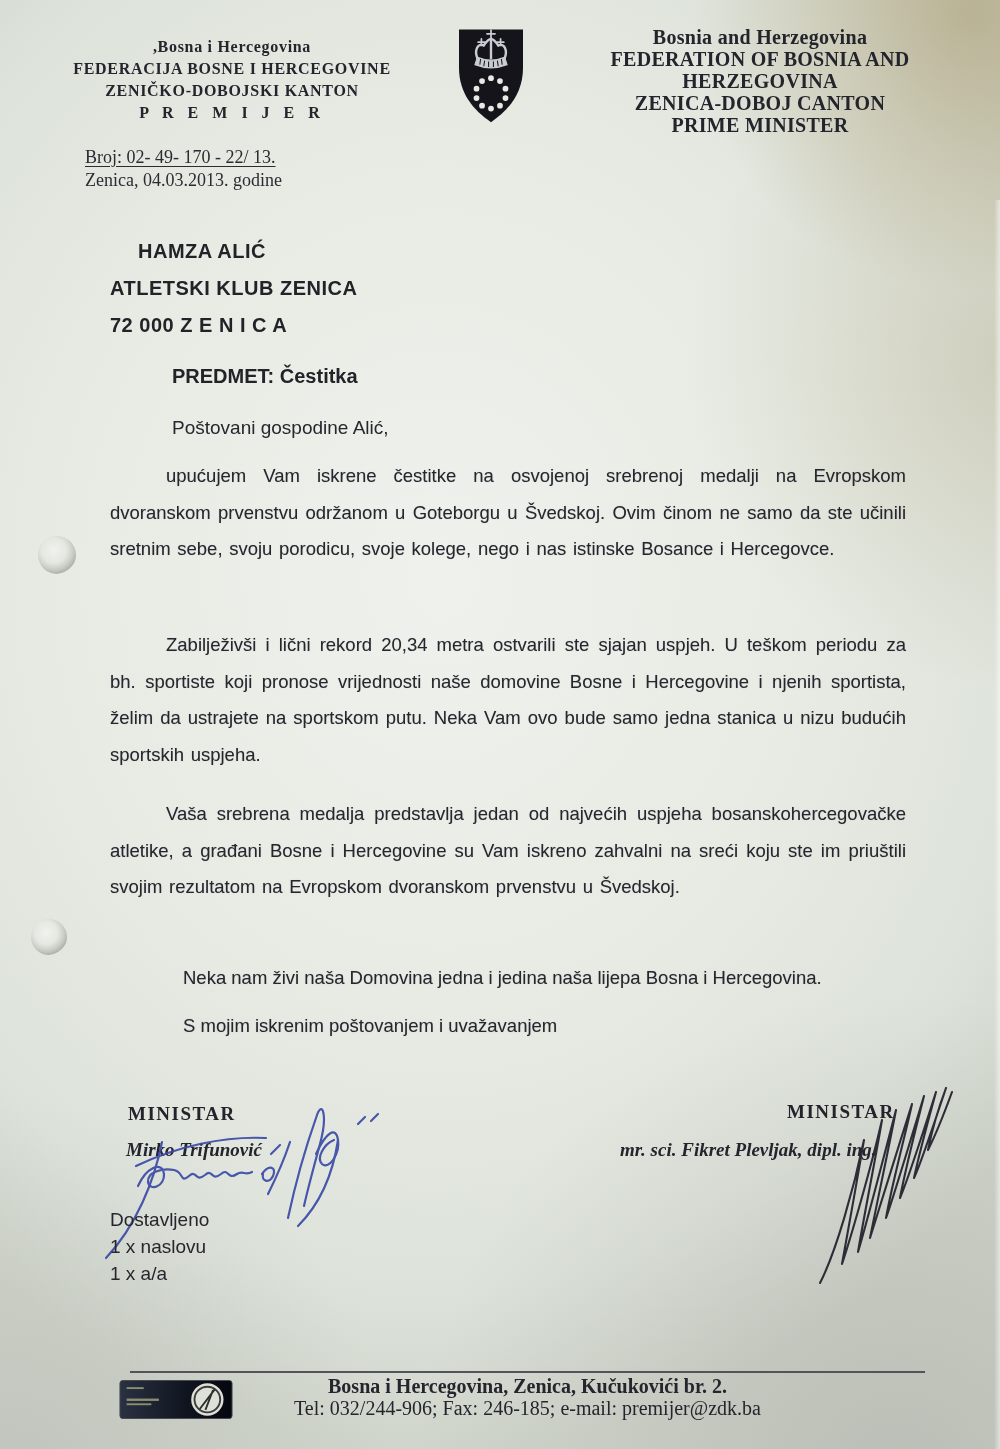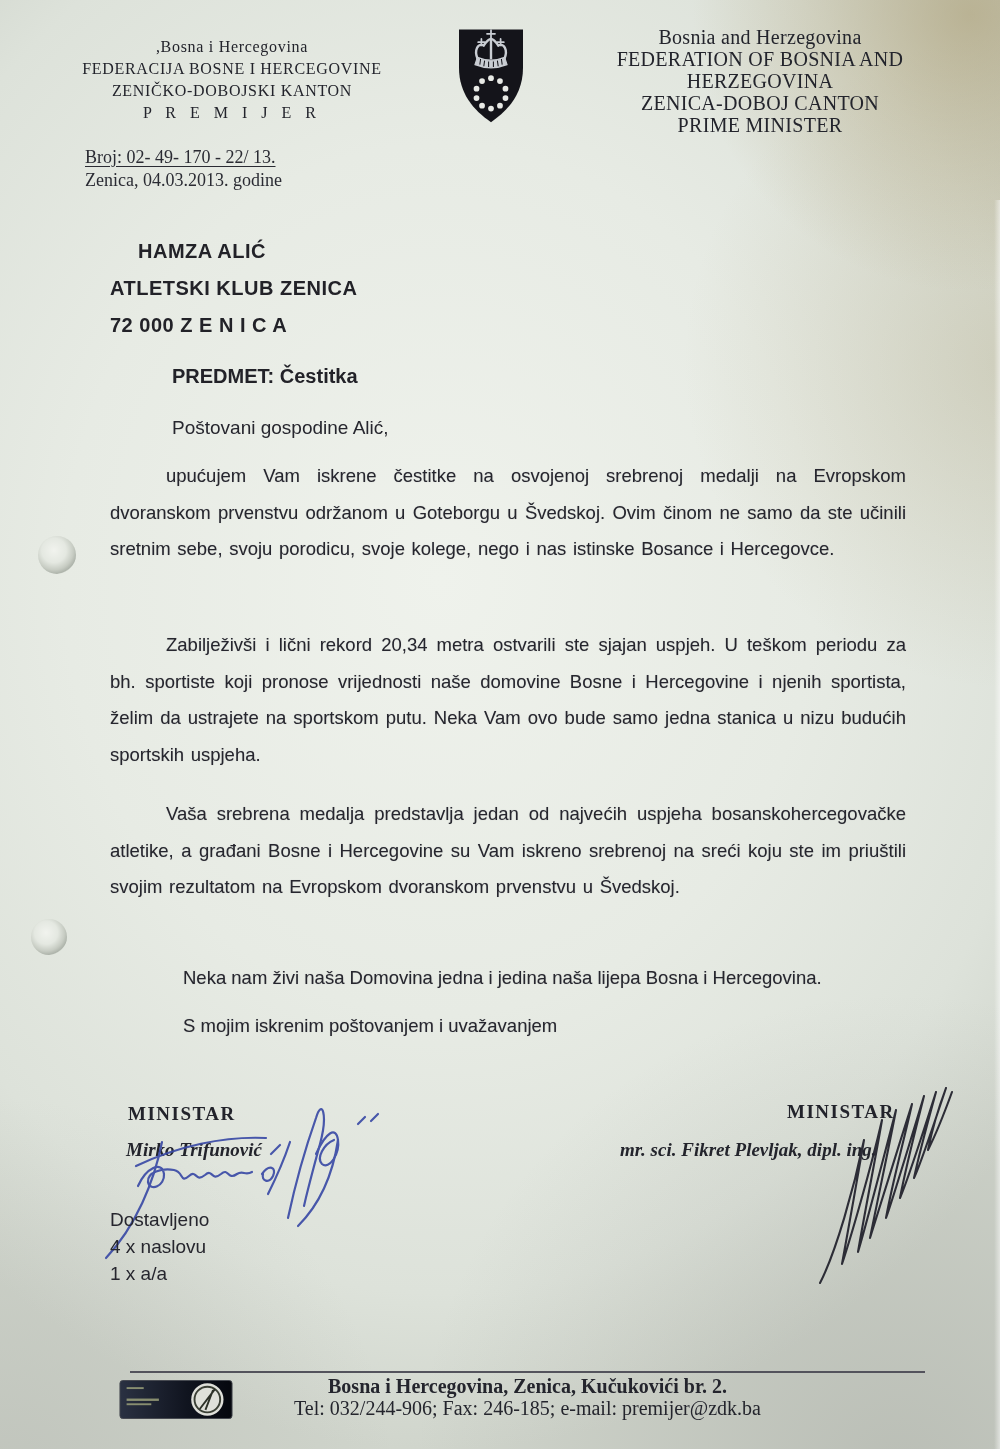--- a/index.html
+++ b/index.html
@@ -11,21 +11,21 @@
       radial-gradient(circle at 97% 1%, rgba(165,148,100,.55), rgba(165,148,100,0) 16%),
       radial-gradient(circle at 101% 25%, rgba(170,158,118,.30), rgba(170,158,118,0) 22%),
       radial-gradient(circle at 90% 102%, rgba(140,142,135,.32), rgba(140,142,135,0) 28%),
       radial-gradient(circle at 0% 103%, rgba(150,152,146,.28), rgba(150,152,146,0) 22%),
       radial-gradient(ellipse 75% 60% at 44% 40%, #eff2ec 0%, #e7ebe4 50%, #dde2da 82%, #d0d5cc 100%);
   }
   .page::after{content:"";position:absolute;top:200px;right:0;bottom:0;width:6px;
     background:linear-gradient(90deg, rgba(255,255,255,0), rgba(255,255,255,.5));}
   .abs{position:absolute;}
   
-  .hdr{font-family:"Liberation Serif",serif;font-weight:normal;color:#23242c;text-align:center;}
+  .hdr{font-family:"Liberation Serif",serif;font-weight:bold;color:#23242c;text-align:center;}
   .hdr-left{left:58px;top:36px;width:348px;font-size:16px;line-height:22px;letter-spacing:.7px;}
   .hdr-right{left:553px;top:26px;width:414px;font-size:20px;line-height:22px;letter-spacing:.3px;}
   .hdr .spread{letter-spacing:5px;}
   .crest{left:451px;top:12px;width:80px;height:126px;}
   
   .ref{left:85px;top:146px;font-family:"Liberation Serif",serif;font-size:18px;line-height:23px;color:#2a2b33;}
   .ref .u{text-decoration:underline;text-underline-offset:3px;}
   
   .addr{left:110px;top:233px;font-weight:bold;font-size:20px;line-height:37px;letter-spacing:.5px;color:#222228;}
   .addr .n1{margin-left:28px;}
@@ -126,21 +126,21 @@
     <div class="n1">HAMZA ALIĆ</div>
     <div>ATLETSKI KLUB ZENICA</div>
     <div>72 000 Z E N I C A</div>
   </div>
 
   <div class="abs subject">PREDMET: Čestitka</div>
   <div class="abs salut">Poštovani gospodine Alić,</div>
 
   <div class="abs para p1">upućujem Vam iskrene čestitke na osvojenoj srebrenoj medalji na Evropskom dvoranskom prvenstvu održanom u Goteborgu u Švedskoj. Ovim činom ne samo da ste učinili sretnim sebe, svoju porodicu, svoje kolege, nego i nas istinske Bosance i Hercegovce.</div>
   <div class="abs para p2">Zabilježivši i lični rekord 20,34 metra ostvarili ste sjajan uspjeh. U teškom periodu za bh. sportiste koji pronose vrijednosti naše domovine Bosne i Hercegovine i njenih sportista, želim da ustrajete na sportskom putu. Neka Vam ovo bude samo jedna stanica u nizu budućih sportskih uspjeha.</div>
-  <div class="abs para p3">Vaša srebrena medalja predstavlja jedan od najvećih uspjeha bosanskohercegovačke atletike, a građani Bosne i Hercegovine su Vam iskreno srebrenoj na sreći koju ste im priuštili svojim rezultatom na Evropskom dvoranskom prvenstvu u Švedskoj.</div>
+  <div class="abs para p3">Vaša srebrena medalja predstavlja jedan od najvećih uspjeha bosanskohercegovačke atletike, a građani Bosne i Hercegovine su Vam iskreno zahvalni na sreći koju ste im priuštili svojim rezultatom na Evropskom dvoranskom prvenstvu u Švedskoj.</div>
   <div class="abs pline p4">Neka nam živi naša Domovina jedna i jedina naša lijepa Bosna i Hercegovina.</div>
   <div class="abs pline p5">S mojim iskrenim poštovanjem i uvažavanjem</div>
 
   <div class="abs sigtitle min-title">MINISTAR</div>
   <div class="abs sigtitle prem-title">MINISTAR</div>
   <div class="abs signame min-name">Mirko Trifunović</div>
   <div class="abs signame prem-name">mr. sci. Fikret Plevljak, dipl. ing.</div>
 
   <svg class="abs sig-svg" style="left:92px;top:1096px;width:330px;height:180px" viewBox="0 0 330 180" fill="none" stroke-linecap="round" stroke-linejoin="round" aria-hidden="true">
     <g stroke-width="2.2" opacity="0.92">
@@ -156,21 +156,21 @@
       <path d="M266,28 L273,21 M279,25 L286,18" stroke="#3b4ba6"></path>
     </g>
   </svg>
 
   <svg class="abs sig-svg" style="left:718px;top:1080px;width:240px;height:210px" viewBox="0 0 240 210" fill="none" stroke-linecap="round" stroke-linejoin="round" aria-hidden="true">
     <path stroke-width="2.1" opacity="0.95" d="M234,12 C226,34 216,58 210,70 C214,50 222,24 228,8 C216,44 202,86 196,98 C202,70 212,34 218,12 C204,56 188,104 182,118 C188,86 200,40 206,16 C192,62 174,122 168,138 C174,104 188,52 194,24 C178,74 158,140 152,158 C160,118 172,62 178,30 C164,84 146,152 140,172 C146,136 158,76 164,40 C152,92 132,160 124,184 C130,150 140,96 146,60 C136,108 118,172 102,203" stroke="#24242e"></path>
   </svg>
 
   <div class="abs dist">
     <div>Dostavljeno</div>
-    <div>4 x naslovu</div>
+    <div>1 x naslovu</div>
     <div>1 x a/a</div>
   </div>
 
   <div class="abs footer-line"></div>
   <div class="abs foot foot1">Bosna i Hercegovina, Zenica, Kučukovići br. 2.</div>
   <div class="abs foot foot2">Tel: 032/244-906; Fax: 246-185; e-mail: premijer@zdk.ba</div>
 
   <svg class="abs badge" viewBox="0 0 120 46" aria-hidden="true">
     <defs>
       <linearGradient id="bg" x1="0" y1="0" x2="1" y2="0">

